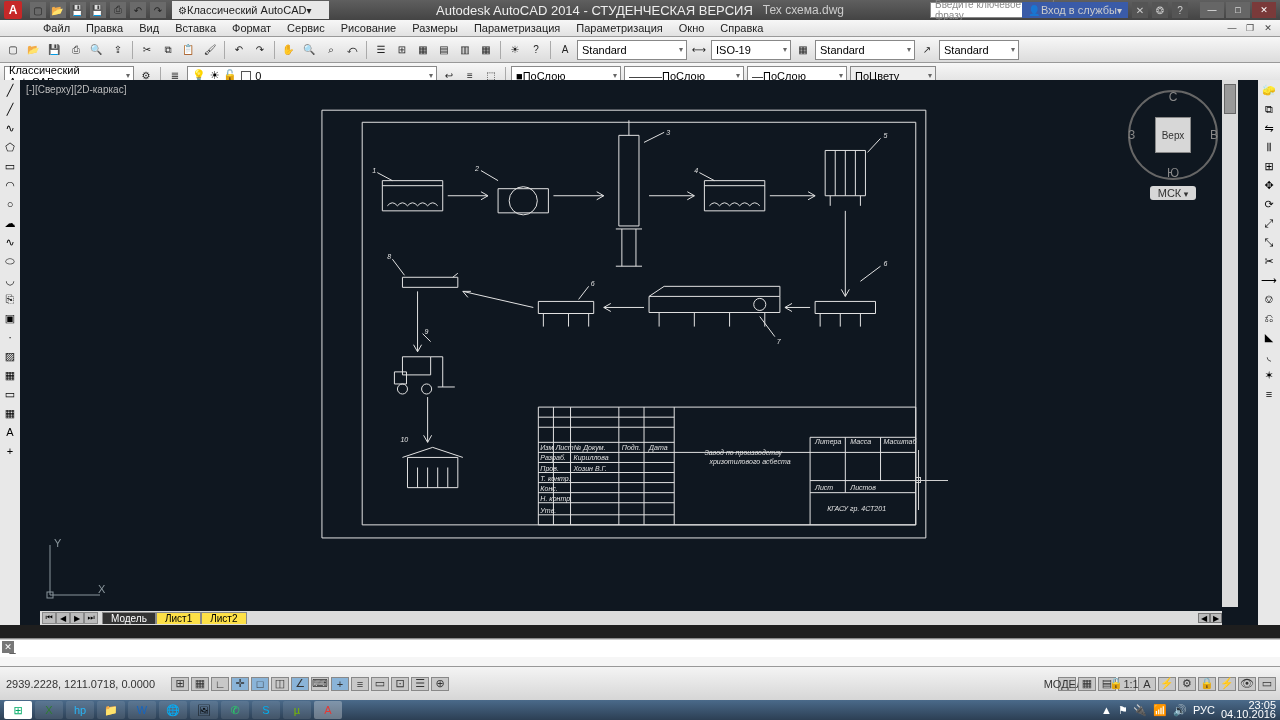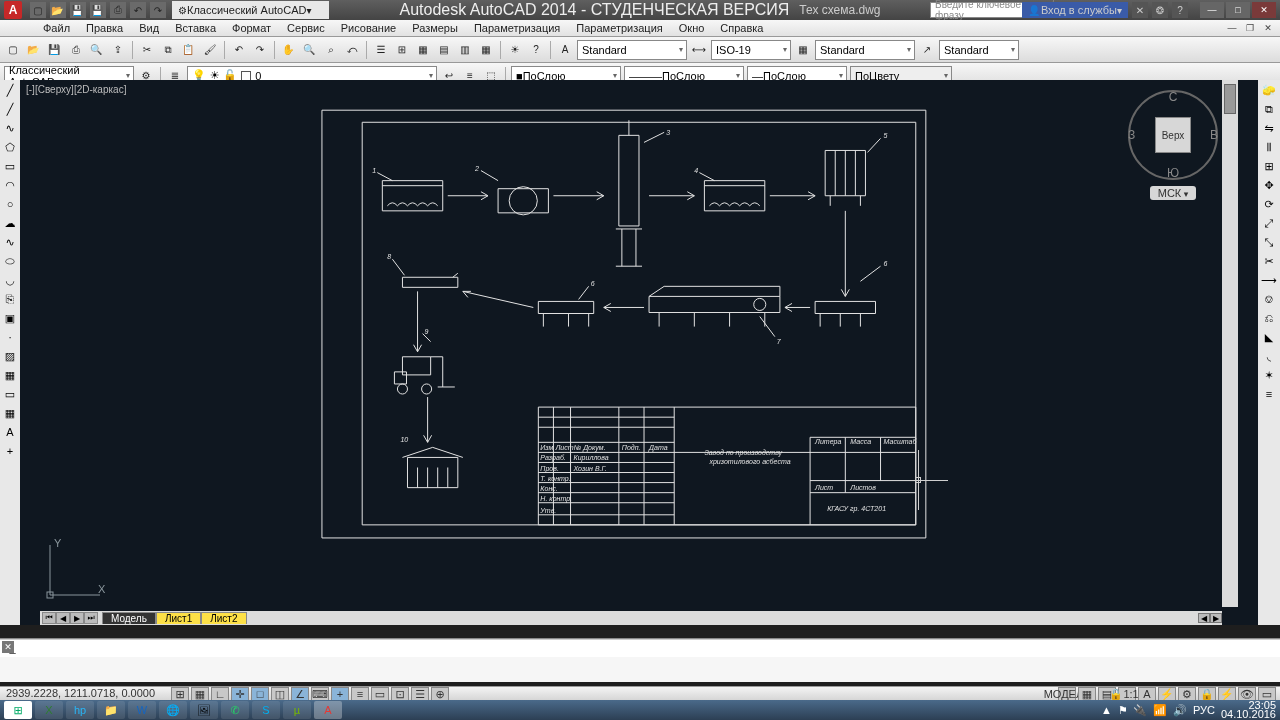--- a/index.html
+++ b/index.html
@@ -4,21 +4,21 @@
 <style>
 *{margin:0;padding:0;box-sizing:border-box;font-family:"Segoe UI",Tahoma,sans-serif;font-size:11px;user-select:none}
 body{width:1280px;height:720px;background:#1e1e1e;overflow:hidden;position:relative}
 
 .titlebar{height:20px;background:linear-gradient(#5f5f5f,#444);display:flex;align-items:center;color:#ddd;position:relative}
 .app-icon{width:18px;height:18px;background:#c62828;margin:0 4px;border-radius:2px;display:flex;align-items:center;justify-content:center;color:#fff;font-weight:bold;font-size:12px}
 .qat{display:flex;gap:4px;margin-left:4px}
 .qat .ibtn,.toolbar .ibtn{width:16px;height:16px;background:#6a6a6a;display:flex;align-items:center;justify-content:center;font-size:10px;color:#222;cursor:pointer}
 .title-ws{height:18px;background:#e8e8e8;margin-left:6px;padding:0 18px 0 6px;display:flex;align-items:center;color:#222;font-size:10px}
 .title-center{position:absolute;left:50%;transform:translateX(-50%);display:flex;gap:10px;align-items:center}
-.title-app{color:#eee;font-size:16px}
+.title-app{color:#eee;font-size:13px}
 .title-file{color:#ccc;font-size:12px}
 .search-box{position:absolute;right:200px;height:16px;width:150px;background:#fff;border:1px solid #888;padding:0 4px;color:#888;font-size:10px;display:flex;align-items:center}
 .title-right{position:absolute;right:4px;display:flex;gap:4px;align-items:center}
 .title-right .login{color:#ccc;font-size:10px;padding:0 6px;background:#3a5ba8;height:16px;display:flex;align-items:center}
 .title-right .ibtn{width:16px;height:16px;background:#555;color:#ccc;display:flex;align-items:center;justify-content:center;font-size:10px;cursor:pointer}
 .win-ctrls{display:flex;margin-left:6px}
 .win-ctrls div{width:24px;height:16px;background:#666;margin-left:2px;display:flex;align-items:center;justify-content:center;color:#fff;font-size:9px;cursor:pointer}
 .win-ctrls .close{background:#7a3a3a}
 
 .menubar{height:17px;background:linear-gradient(#f7f7f7,#e2e2e2);display:flex;align-items:center;padding-left:35px;color:#222;border-bottom:1px solid #999;position:relative}
@@ -58,21 +58,21 @@
 .mtabs span.active{background:#333;color:#fff}
 .hscroll .track{flex:1;margin:0 14px;position:relative;height:10px}
 .hscroll .arrow{width:12px;height:10px;background:#bbb;border:1px solid #777;display:flex;align-items:center;justify-content:center;font-size:8px}
 
 .cmdwin{position:absolute;left:0;right:0;bottom:38px;height:44px;background:#f6f6f6;border-top:1px solid #888;font-family:Consolas,monospace;font-size:11px;color:#222}
 .cmdwin .history{padding:2px 18px 0 18px}
 .cmdwin .input-line{display:flex;align-items:center;padding:0 4px;background:#fff;border-top:1px solid #ccc;height:18px}
 .cmdwin .input-line input{flex:1;border:none;outline:none;font-family:inherit;font-size:11px;font-style:italic;color:#888}
 .cmd-x{position:absolute;left:2px;top:2px;width:12px;height:12px;background:#777;color:#fff;display:flex;align-items:center;justify-content:center;font-size:9px;cursor:pointer}
 
-.status{position:absolute;left:0;right:0;bottom:20px;height:14px;background:linear-gradient(#f4f4f4,#d6d6d6);border-top:1px solid #999;display:flex;align-items:flex-start;font-size:10px;color:#333}
+.status{position:absolute;left:0;right:0;bottom:20px;height:34px;background:linear-gradient(#f4f4f4,#d6d6d6);border-top:1px solid #999;display:flex;align-items:center;font-size:10px;color:#333}
 .status .coords{padding:0 6px}
 .status .toggles{display:flex;gap:2px;margin-left:10px}
 .status .toggles div,.status .rt div{width:18px;height:14px;background:#c8c8c8;border:1px solid #888;display:flex;align-items:center;justify-content:center;cursor:pointer}
 .status .toggles div.on{background:#8ab4d8}
 .status .rt{margin-left:auto;display:flex;gap:2px;padding-right:4px;align-items:center}
 .status .rt .lbl{padding:0 6px;background:#c8c8c8;border:1px solid #888;height:14px;display:flex;align-items:center}
 
 .taskbar{position:absolute;left:0;right:0;bottom:0;height:20px;background:linear-gradient(#4a6a8a,#2c3f54);display:flex;align-items:center;padding:0 4px;gap:3px}
 .taskbar .ti{width:28px;height:18px;background:rgba(255,255,255,.1);display:flex;align-items:center;justify-content:center;border-radius:2px;cursor:pointer;font-size:11px}
 .taskbar .ti.active{background:rgba(255,255,255,.3)}
@@ -193,21 +193,21 @@
     <span class="swatch"></span>
     <span>0</span>
   </div>
   <div class="ibtn">↩</div>
   <div class="ibtn">≡</div>
   <div class="ibtn">⬚</div>
   <div class="sep"></div>
   <div class="drop" style="width:110px">■ <span>ПоСлою</span></div>
   <div class="drop" style="width:120px;text-align:center">——— <span>ПоСлою</span></div>
   <div class="drop" style="width:100px;text-align:center">— <span>ПоСлою</span></div>
-  <div class="drop" style="width:102px;background:#eee">ПоЦвету</div>
+  <div class="drop" style="width:86px;background:#eee">ПоЦвету</div>
 </div>
 
 <div class="work">
 
   <div class="left-tools">
     <div class="ibtn">╱</div>
     <div class="ibtn">╱</div>
     <div class="ibtn">∿</div>
     <div class="ibtn">⬠</div>
     <div class="ibtn">▭</div>

